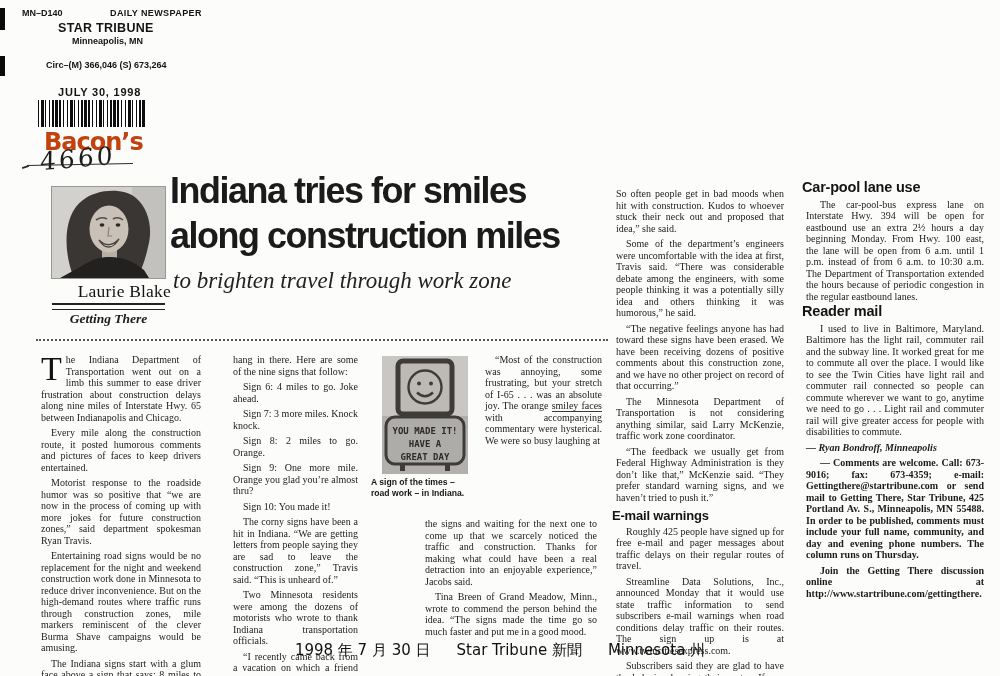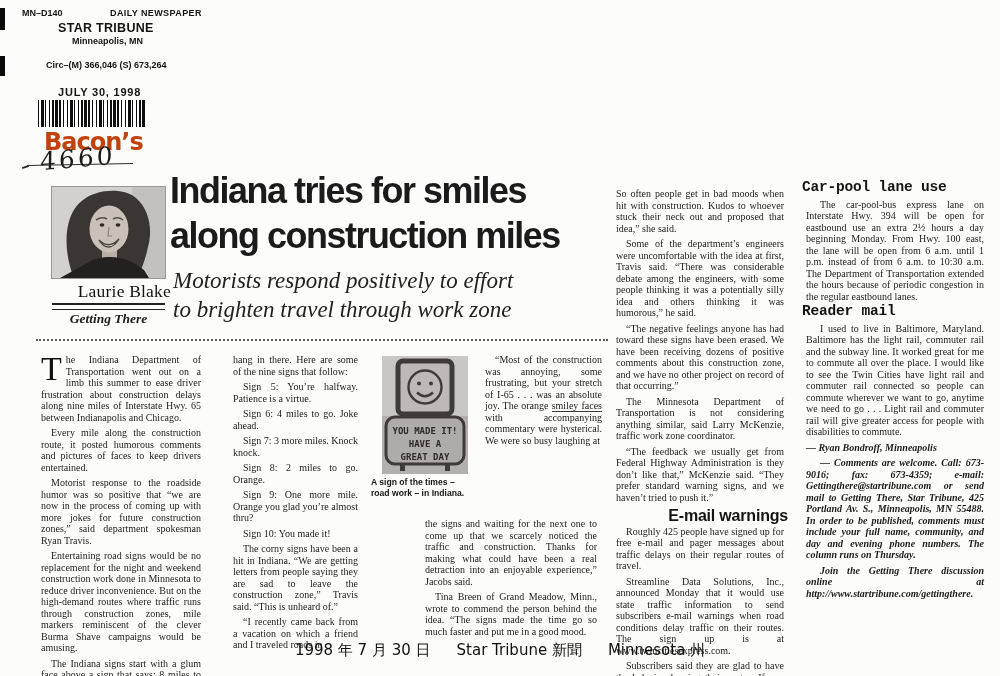--- a/index.html
+++ b/index.html
@@ -49,34 +49,34 @@
   .bodycol{position:absolute;text-align:justify;font-size:10px;line-height:11.5px;color:#1b1b1b;}
   .bodycol p{margin:4px;text-indent:10px;}
   .bodycol p.flush{text-indent:0;}
   .col1{left:37px;top:350px;width:168px;}
   .col2{left:229px;top:350px;width:133px;}
   .col3a{left:481px;top:350px;width:125px;}
   .col3b{left:421px;top:514px;width:180px;}
   .col4{left:612px;top:184px;width:176px;}
   .dropcap{float:left;font-size:34px;line-height:28px;padding:1px 4px 0 0;color:#111;}
   .pen-underline{border-bottom:1.6px solid #3a3a3a;}
-  .subhead-bold{font-family:"Liberation Sans", sans-serif;font-weight:bold;font-size:16px;
-    letter-spacing:-.2px;margin:7px 0 3px;text-align:right;color:#141414;}
+  .subhead-bold{font-family:"Liberation Sans", sans-serif;font-weight:bold;font-size:13px;
+    letter-spacing:-.2px;margin:7px 0 3px;text-align:left;color:#141414;}
   
   .sign-photo{position:absolute;left:382px;top:356px;width:86px;height:118px;}
   .photo-caption{position:absolute;left:371px;top:477px;width:106px;
     font-family:"Liberation Sans", sans-serif;font-weight:bold;font-size:8.6px;line-height:10.5px;color:#161616;}
   
   .sidebar{left:802px;top:182px;width:186px;}
-  .sidebar h3{font-family:Liberation Mono, monospace;font-weight:bold;font-size:14.5px;
+  .sidebar h3{font-family:Liberation Sans, sans-serif;font-weight:bold;font-size:14.5px;
     letter-spacing:-.2px;margin:0 0 5px;text-align:left;color:#141414;}
   .sidebar h3.h2{margin-top:0;}
   .sidebar p{text-indent:14px;}
   .sig{font-weight:bold;font-style:italic;text-indent:14px;margin-top:1px;}
-  .note{font-weight:bold;font-style:italic;margin-top:11px;}
+  .note{font-weight:bold;margin-top:11px;}
   
   .footer{position:absolute;left:0;top:641px;width:1000px;display:flex;justify-content:center;gap:26px;
     font-family:"DejaVu Sans", sans-serif;font-size:15px;color:#101010;}
 </style>
 </head>
 <body>
 
 <div class="page">
 
   <div class="edge-mark m1"></div>
@@ -110,43 +110,42 @@
   </svg>
   <div class="author-name">Laurie Blake</div>
   <div class="byline-rule"></div>
   <div class="column-name">Getting There</div>
 
   <div class="headline">
     <div>Indiana tries for smiles</div>
     <div>along construction miles</div>
   </div>
   <div class="subhead">
-    <div>Motorists respond positively to effort</div>
     <div>to brighten travel through work zone</div>
   </div>
 
   <div class="dotted-rule"></div>
 
   <div class="bodycol col1">
     <p class="flush"><span class="dropcap">T</span><span>he Indiana Department of Transportation went out on a limb this summer to ease driver frustration about construction delays along nine miles of Interstate Hwy. 65 between Indianapolis and Chicago.</span></p>
     <p>Every mile along the construction route, it posted humorous comments and pictures of faces to keep drivers entertained.</p>
     <p>Motorist response to the roadside humor was so positive that “we are now in the process of coming up with more jokes for future construction zones,” said department spokesman Ryan Travis.</p>
     <p>Entertaining road signs would be no replacement for the night and weekend construction work done in Minnesota to reduce driver inconvenience. But on the high-demand routes where traffic runs through construction zones, mile markers reminiscent of the clever Burma Shave campaigns would be amusing.</p>
     <p>The Indiana signs start with a glum face above a sign that says: 8 miles to go,</p>
   </div>
 
   <div class="bodycol col2">
     <p class="flush">hang in there. Here are some of the nine signs that follow:</p>
-    <p>Sign 5: You’re halfway. Patience is a virtue.</p>
     <p>Sign 6: 4 miles to go. Joke ahead.</p>
     <p>Sign 7: 3 more miles. Knock knock.</p>
     <p>Sign 8: 2 miles to go. Orange.</p>
     <p>Sign 9: One more mile. Orange you glad you’re almost thru?</p>
     <p>Sign 10: You made it!</p>
     <p>The corny signs have been a hit in Indiana. “We are getting letters from people saying they are sad to leave the construction zone,” Travis said. “This is unheard of.”</p>
+    <p>Two Minnesota residents were among the dozens of motorists who wrote to thank Indiana transportation officials.</p>
     <p>“I recently came back from a vacation on which a friend and I traveled roads in</p>
   </div>
 
   <svg class="sign-photo" viewBox="0 0 86 118" aria-hidden="true">
     <rect width="86" height="118" fill="#b2b0ac"></rect>
     <rect width="86" height="60" fill="#c9c7c3"></rect>
     <g>
       <rect x="16" y="5" width="54" height="53" rx="5" fill="#bdbab6" stroke="#3e3b38" stroke-width="5"></rect>
       <circle cx="43" cy="31" r="16.5" fill="none" stroke="#3e3b38" stroke-width="2.4"></circle>
       <circle cx="37" cy="27.5" r="2" fill="#3e3b38"></circle>

